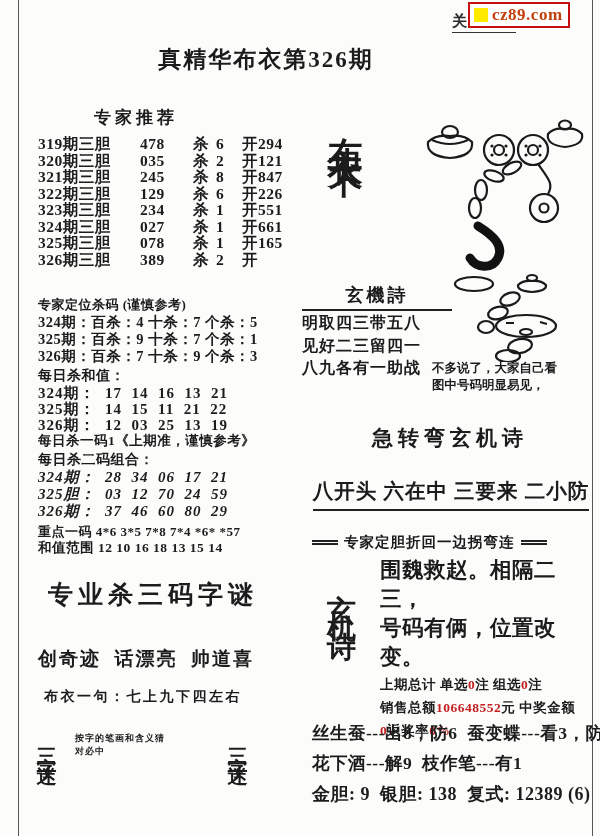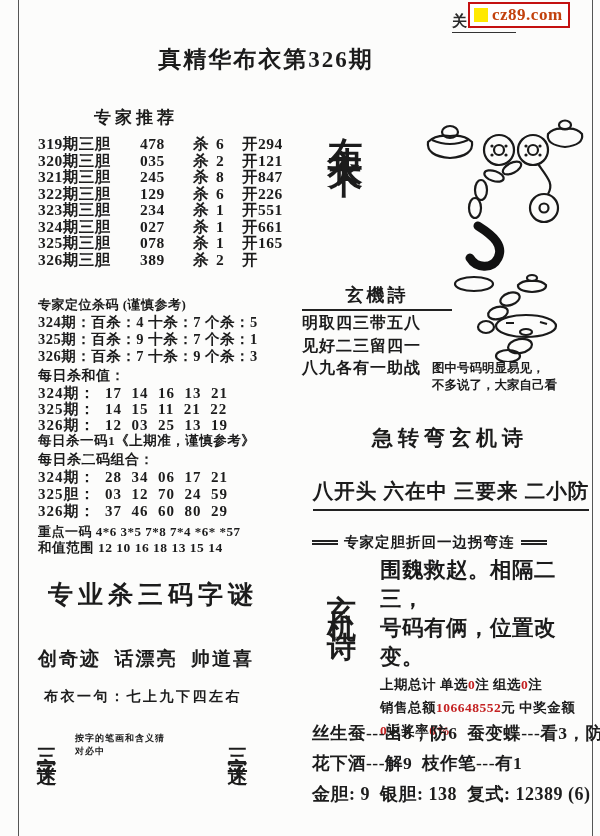--- a/index.html
+++ b/index.html
@@ -29,21 +29,21 @@
   .expert-row .c-period{width:102px;}
   .expert-row .c-dan{width:46px;}
   .expert-row .c-shal{width:30px;text-align:center;}
   .expert-row .c-shav{width:26px;}
   .expert-row .c-kai{flex:1;}
   .sec-heading{font-size:13px;letter-spacing:.5px;margin-top:2px;}
   .pk-rows{margin-top:28px;}
   .pk-row{font-size:14.5px;line-height:17px;letter-spacing:.5px;}
   .sum-row{font-size:15px;line-height:16px;letter-spacing:1px;}
   .note-line{font-size:13.5px;letter-spacing:.5px;line-height:16px;}
-  .two-row{font-size:15px;line-height:17px;letter-spacing:1px;}
+  .two-row{font-size:15px;line-height:17px;letter-spacing:1px;font-style:italic;}
   .key-line{font-size:13px;line-height:16px;margin-top:4px;letter-spacing:.5px;}
   .range-line{font-size:13.5px;line-height:16px;letter-spacing:.5px;}
 
   .kill3-heading{position:absolute;left:48px;top:578px;font-size:25px;letter-spacing:5px;}
   .kill3-riddle{position:absolute;left:38px;top:646px;font-size:19px;letter-spacing:2px;white-space:pre;}
   .buyi-line{position:absolute;left:44px;top:688px;font-size:14px;letter-spacing:2.5px;}
 
   .trio{position:absolute;left:34px;top:722px;width:240px;display:flex;align-items:flex-start;}
   .vert{writing-mode:vertical-rl;text-orientation:upright;}
   .trio .side{font-size:20px;letter-spacing:9px;margin-top:10px;}
@@ -246,22 +246,22 @@
     <ellipse class="ink" cx="50" cy="43" rx="10" ry="6" transform="rotate(-14 50 43)"></ellipse>
     <ellipse class="ink" cx="38" cy="57" rx="8" ry="6"></ellipse>
     <ellipse class="ink" cx="78" cy="56" rx="30" ry="11"></ellipse>
     <path class="ink" d="M58 53 l8 0 M92 52 l7 2"></path>
     <ellipse class="ink" cx="78" cy="62" rx="6" ry="3"></ellipse>
     <ellipse class="ink" cx="72" cy="76" rx="12" ry="7" transform="rotate(-10 72 76)"></ellipse>
     <ellipse class="ink" cx="60" cy="86" rx="12" ry="6"></ellipse>
   </svg>
 
   <div class="sketch-caption">
+    <div>不多说了，大家自己看</div>
     <div>图中号码明显易见，</div>
-    <div>不多说了，大家自己看</div>
   </div>
 
   <div class="turn-title">急转弯玄机诗</div>
   <div class="turn-line">
     <span>八开头 六在中 三要来 二小防</span>
   </div>
 
   <div class="divider">
     <span class="bar"></span>
     <span>专家定胆折回一边拐弯连</span>

